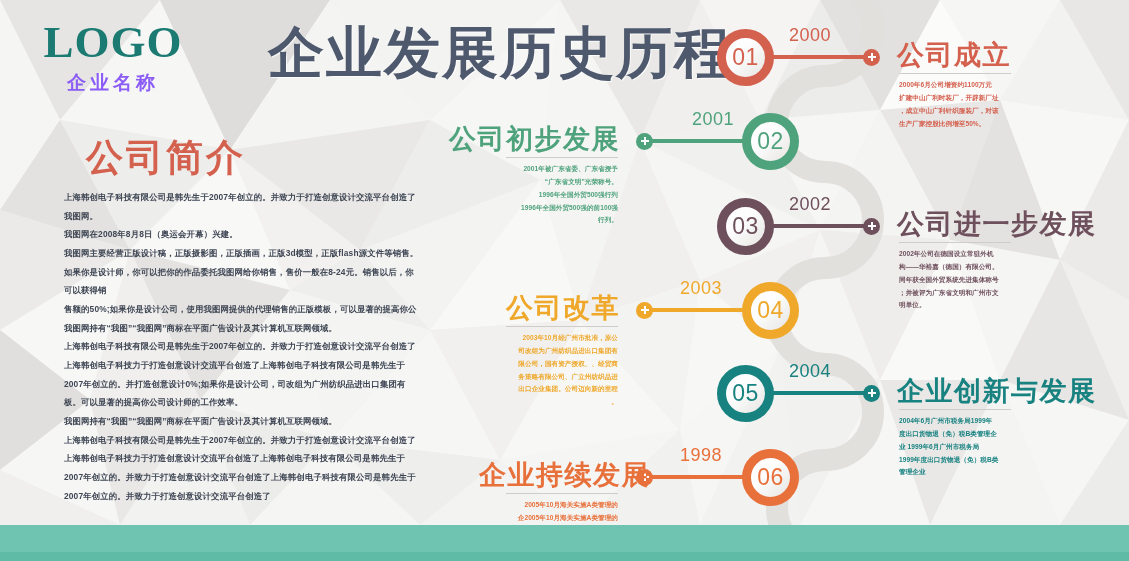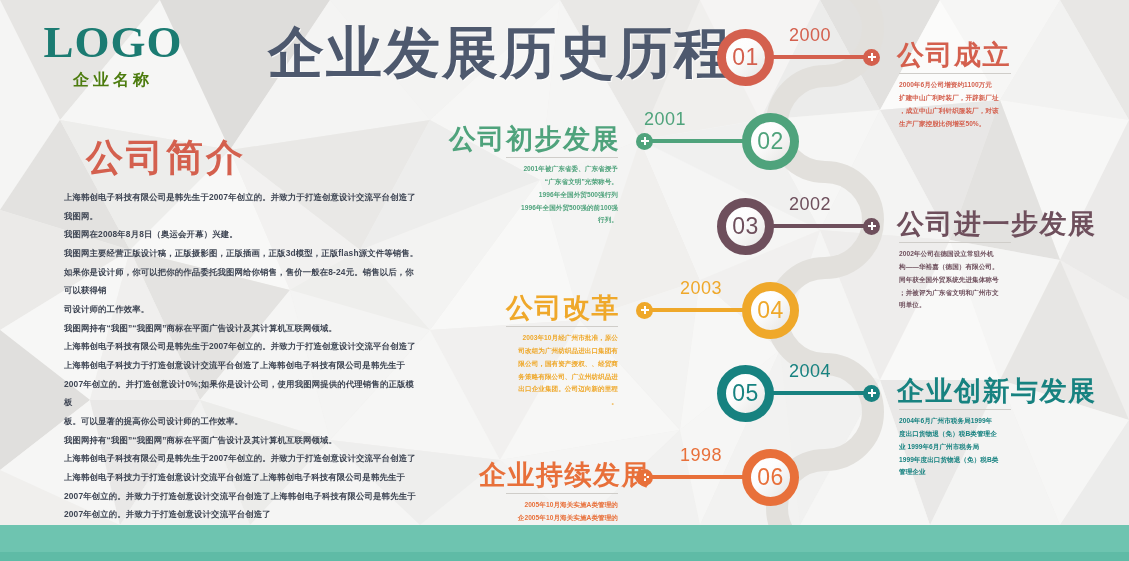--- a/index.html
+++ b/index.html
@@ -13,21 +13,21 @@
   
   .bg-svg{position:absolute;left:0;top:0;width:1129px;height:561px;}
 
   
   .logo-block{position:absolute;left:28px;top:20px;width:170px;text-align:center;}
   .logo-main{
     font-family:"Liberation Serif","DejaVu Serif",serif;
     font-size:45px;font-weight:700;letter-spacing:1px;color:#1b7b72;line-height:1;
   }
   .logo-sub{
-    margin-top:5px;font-size:16px;font-weight:700;color:#4d7c0f;letter-spacing:4px;
+    margin-top:5px;font-size:19px;font-weight:700;color:#8b5cf6;letter-spacing:4px;
     font-family:"DejaVu Serif",serif;
   }
 
   .main-title{
     position:absolute;left:268px;top:24px;
     font-size:56px;font-weight:700;color:#4e596e;letter-spacing:2px;
     line-height:1.05;white-space:nowrap;
     text-shadow:1px 1px 0 rgba(255,255,255,.8);
   }
 
@@ -183,25 +183,25 @@
   <div class="main-title">企业发展历史历程</div>
 
   <div class="profile-heading">公司简介</div>
   <div class="profile-body" id="profile-body">
       <p>上海韩创电子科技有限公司是韩先生于2007年创立的。并致力于打造创意设计交流平台创造了</p>
       <p>我图网。</p>
       <p>我图网在2008年8月8日（奥运会开幕）兴建。</p>
       <p>我图网主要经营正版设计稿，正版摄影图，正版插画，正版3d模型，正版flash源文件等销售。</p>
       <p>如果你是设计师，你可以把你的作品委托我图网给你销售，售价一般在8-24元。销售以后，你</p>
       <p>可以获得销</p>
-      <p>司设计师的工作效率。</p>
+      <p>售额的50%;如果你是设计公司，使用我图网提供的代理销售的正版模板，可以显著的提高你公</p>
       <p>我图网持有“我图”“我图网”商标在平面广告设计及其计算机互联网领域。</p>
       <p>上海韩创电子科技有限公司是韩先生于2007年创立的。并致力于打造创意设计交流平台创造了</p>
       <p>上海韩创电子科技力于打造创意设计交流平台创造了上海韩创电子科技有限公司是韩先生于</p>
-      <p>2007年创立的。并打造创意设计0%;如果你是设计公司，使用我图网提供的代理销售的正版模板</p>
+      <p>2007年创立的。并打造创意设计0%;如果你是设计公司，司改组为广州纺织品进出口集团有</p>
       <p>板。可以显著的提高你公司设计师的工作效率。</p>
       <p>我图网持有“我图”“我图网”商标在平面广告设计及其计算机互联网领域。</p>
       <p>上海韩创电子科技有限公司是韩先生于2007年创立的。并致力于打造创意设计交流平台创造了</p>
       <p>上海韩创电子科技力于打造创意设计交流平台创造了上海韩创电子科技有限公司是韩先生于</p>
       <p>2007年创立的。并致力于打造创意设计交流平台创造了上海韩创电子科技有限公司是韩先生于</p>
       <p>2007年创立的。并致力于打造创意设计交流平台创造了</p>
     </div>
 
   <svg class="ribbon" viewBox="0 0 320 530">
     <g fill="none" stroke="#e2e0dc" stroke-width="22">
@@ -228,21 +228,21 @@
         <p>生产厂家控股比例增至50%。</p>
       </div>
       <div class="node"></div>
       <div class="circle" style="left: 742px; top: 113px; border: 9px solid rgb(79, 163, 124);">
         <span style="color: rgb(79, 163, 124);">02</span>
       </div>
       <div class="conn" style="background: rgb(79, 163, 124); top: 139px; left: 644px; width: 106px;"></div>
       <div class="knob" style="background: rgb(79, 163, 124); top: 132.5px; left: 636px;">
         <i></i>
       </div>
-      <div class="year" style="color: rgb(79, 163, 124); top: 109px; left: 644px;">2001</div>
+      <div class="year" style="color: rgb(79, 163, 124); top: 109px; left: 692px;">2001</div>
       <div class="item-title" style="color: rgb(79, 163, 124); top: 121px; right: 509px;">公司初步发展</div>
       <div class="rule" style="top: 157px; right: 511px; width: 112px;"></div>
       <div class="item-desc al-r" style="color: rgb(79, 163, 124); top: 163px; right: 511px;">
         <p>2001年被广东省委、广东省授予</p>
         <p>“广东省文明”光荣称号。</p>
         <p>1996年全国外贸500强行列</p>
         <p>1996年全国外贸500强的前100强</p>
         <p>行列。</p>
       </div>
       <div class="node"></div>

